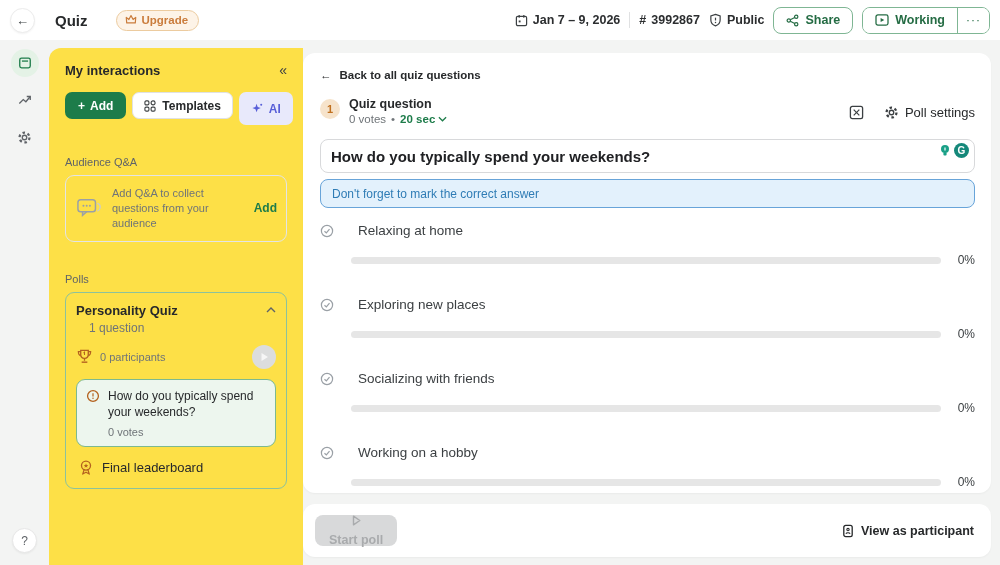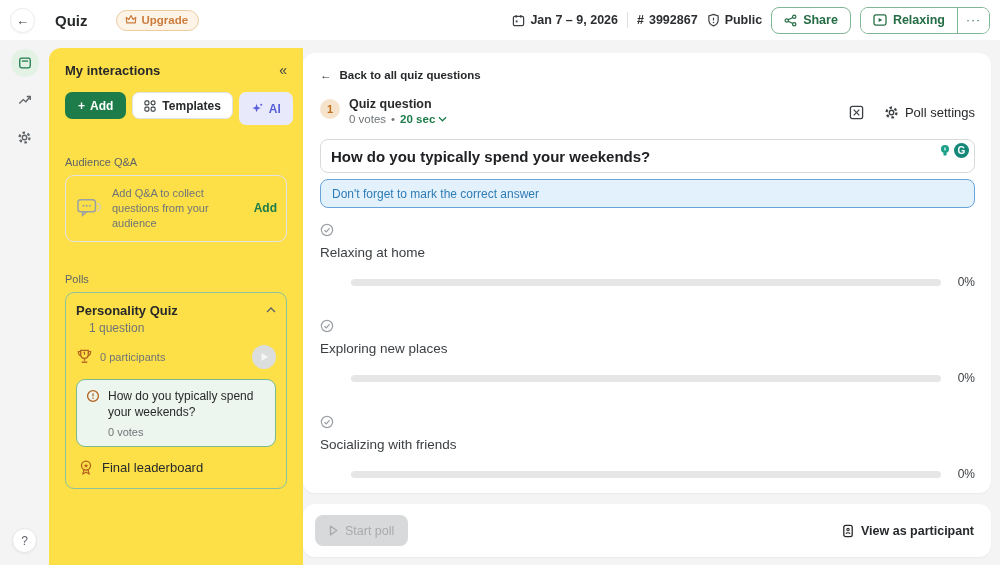--- a/index.html
+++ b/index.html
@@ -126,21 +126,21 @@
     width:15px; height:15px; border-radius:50%; background:#15887a; color:#fff;
     font-size:10px; font-weight:bold; display:flex; align-items:center; justify-content:center;
   }
   .notice {
     margin-top:6px; background:#e3f1fc; border:1px solid #68a4d9; border-radius:8px;
     height:29px; display:flex; align-items:center; padding:0 11px;
     font-size:12px; color:#2f7cb5;
   }
   .options { margin-top:15px; }
   .option { margin-bottom:30px; }
-  .opt-label-row { display:flex; gap:8px; cursor:pointer;flex-direction:column; }
+  .opt-label-row { display:flex; align-items:center; gap:24px; cursor:pointer; }
   .opt-label { font-size:13.5px; color:#3c4043; }
   .opt-bar-row { display:flex; align-items:center; margin-left:31px; margin-top:15px; }
   .opt-bar { flex:1; height:7px; background:#e6e6e6; border-radius:4px; position:relative; overflow:hidden; }
   .opt-fill { position:absolute; left:0; top:0; bottom:0; background:#1d7c4a; }
   .opt-pct { width:34px; text-align:right; font-size:12px; color:#3c4043; }
   .main-btn-row { display:flex; align-items:center; gap:12px; margin-top:3px; }
   .btn-add-question {
     display:flex; align-items:center; gap:6px; background:#fff; color:#256c44;
     border:1px solid #6faa85; font-size:12px; font-weight:bold; height:27px; padding:0 13px; border-radius:14px; cursor:pointer;
   }
@@ -150,21 +150,21 @@
   }
 
   
   .footer-card {
     position:absolute; left:303px; top:504px; width:688px; height:53px;
     background:#fff; border-radius:12px; display:flex; align-items:center; padding:0 17px 0 12px;
     box-shadow:0 1px 2px rgba(0,0,0,.04);
   }
   .btn-start {
     display:flex; align-items:center; gap:7px; background:#d8d9da; color:#a9abad;
-    border:none; font-size:12.5px; font-weight:normal; height:31px; padding:0 14px; border-radius:8px; cursor:default;
+    border:none; font-size:12.5px; font-weight:bold; height:31px; padding:0 14px; border-radius:8px; cursor:default;flex-direction:column;
   }
   .view-participant { margin-left:auto; display:flex; align-items:center; gap:7px; font-size:12.5px; font-weight:bold; color:#27292b; cursor:pointer; }
 </style>
 </head>
 <body>
 
 <div class="topbar">
   <div class="back-circle">
     <span>←</span>
   </div>
@@ -217,21 +217,21 @@
       <span>Share</span>
     </button>
     <div class="present-group">
       <div class="present-main">
         <span>
           <svg width="14" height="12" viewBox="0 0 15 13">
               <rect x="1" y="1" width="13" height="11" rx="2" fill="none" stroke="#256c44" stroke-width="1.4"></rect>
               <path d="M6 4.2 L10 6.5 L6 8.8 Z" fill="#256c44"></path>
             </svg>
         </span>
-        <span>Relaxing</span>
+        <span>Working</span>
       </div>
       <div class="present-more">
         <span>···</span>
       </div>
     </div>
   </div>
 </div>
 
 <div class="rail">
   <div class="rail-item active">

